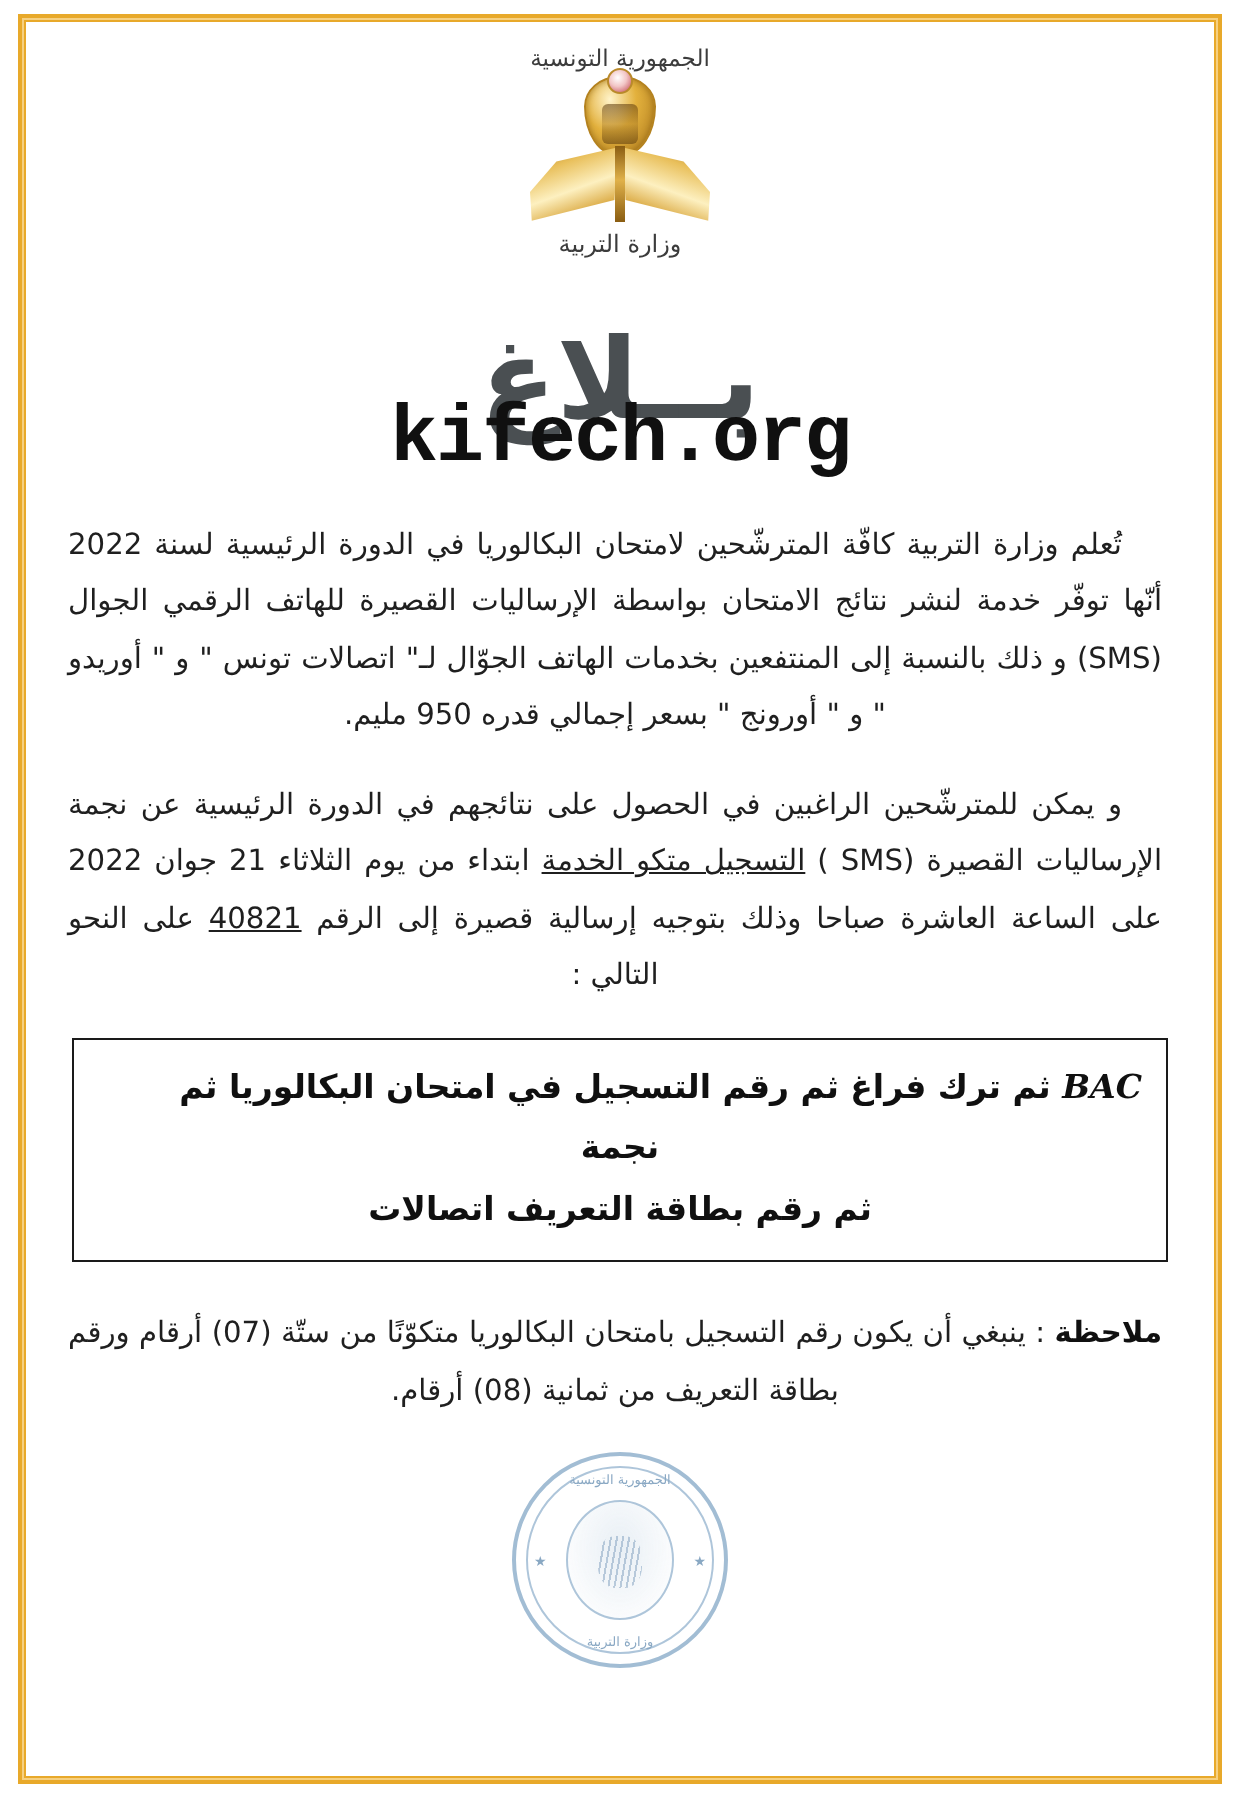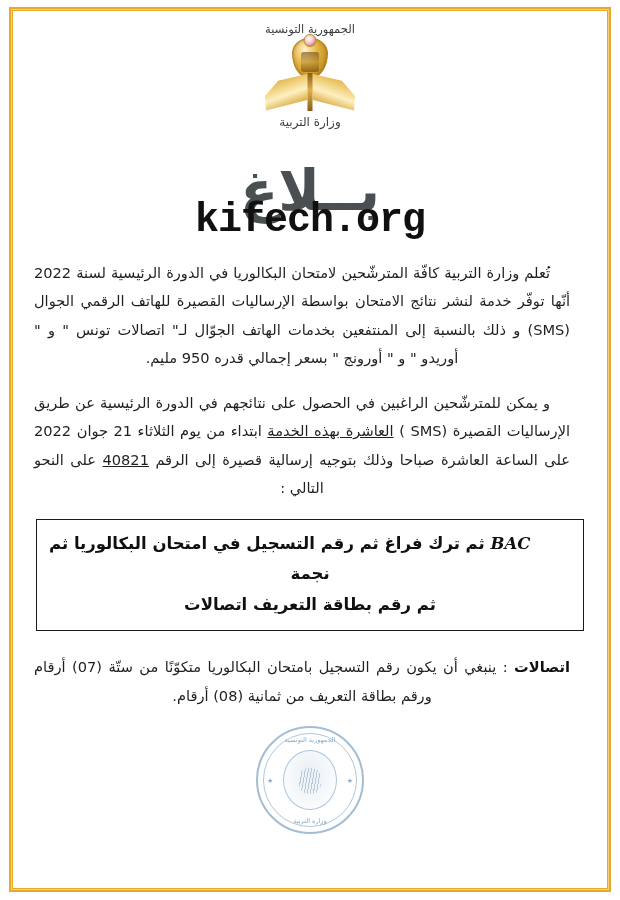--- a/index.html
+++ b/index.html
@@ -177,39 +177,39 @@
   
   .body-text {
     margin-top: 4px;
     color: #1f1f1f;
     font-size: 14.6px;
     line-height: 1.95;
     text-align: justify;
     text-align-last: center;
   }
   .para {
-    margin: 0 16px 16px 0;
+    margin: 0 5px 16px 0;
     text-indent: 20px;
   }
   .para.no-indent { text-indent: 0; }
   .u { text-decoration: underline; }
   .ltr-inline {
     direction: ltr;
     unicode-bidi: embed;
   }
 
   
   .sms-box {
     margin: 6px 2px 22px 2px;
     border: 1.6px solid #1a1a1a;
     padding: 9px 12px 10px 12px;
     font-size: 16.5px;
     font-weight: bold;
     line-height: 1.85;
-    text-align: left;
+    text-align: right;
     color: #101010;
   }
   .sms-box .bac {
     font-family: "DejaVu Serif", "Liberation Serif", serif;
     font-style: italic;
     font-weight: bold;
     direction: ltr;
     unicode-bidi: embed;
   }
 
@@ -312,36 +312,36 @@
     <div class="title-wrap">
       <div class="doc-title">بــلاغ</div>
       <div class="watermark">kifech.org</div>
     </div>
 
     <div class="body-text">
 
       <p class="para">تُعلم وزارة التربية كافّة المترشّحين لامتحان البكالوريا في الدورة الرئيسية لسنة 2022 أنّها توفّر خدمة لنشر نتائج الامتحان بواسطة الإرساليات القصيرة للهاتف الرقمي الجوال (SMS) و ذلك بالنسبة إلى المنتفعين بخدمات الهاتف الجوّال لـ" اتصالات تونس " و " أوريدو " و " أورونج " بسعر إجمالي قدره 950 مليم.</p>
 
       <p class="para">
-        <span>و يمكن للمترشّحين الراغبين في الحصول على نتائجهم في الدورة الرئيسية عن طريق الإرساليات القصيرة (SMS )</span>
-        <span class="u">العاشرة بهذه الخدمة</span>
+        <span>و يمكن للمترشّحين الراغبين في الحصول على نتائجهم في الدورة الرئيسية عن نجمة الإرساليات القصيرة (SMS )</span>
+        <span class="u">التسجيل متكو الخدمة</span>
         <span>ابتداء من يوم الثلاثاء 21 جوان 2022 على الساعة العاشرة صباحا وذلك بتوجيه إرسالية قصيرة إلى الرقم</span>
         <span class="u ltr-inline">40821</span>
         <span>على النحو التالي :</span>
       </p>
 
       <div class="sms-box">
         <span class="bac">BAC</span>
         <span>ثم ترك فراغ ثم رقم التسجيل في امتحان البكالوريا ثم نجمة</span>
         <br>
         <span>ثم رقم بطاقة التعريف اتصالات</span>
       </div>
 
       <p class="para no-indent">
-        <span class="note-label">اتصالات</span><span> : </span><span>ينبغي أن يكون رقم التسجيل بامتحان البكالوريا متكوّنًا من ستّة (07) أرقام ورقم بطاقة التعريف من ثمانية (08) أرقام.</span>
+        <span class="note-label">ملاحظة</span><span> : </span><span>ينبغي أن يكون رقم التسجيل بامتحان البكالوريا متكوّنًا من ستّة (07) أرقام ورقم بطاقة التعريف من ثمانية (08) أرقام.</span>
       </p>
 
 
     </div>
   </div>
 
   <div class="stamp-wrap">
     <div class="stamp">
       <div class="rim-top">الجمهورية التونسية</div>
       <div class="inner"></div>

